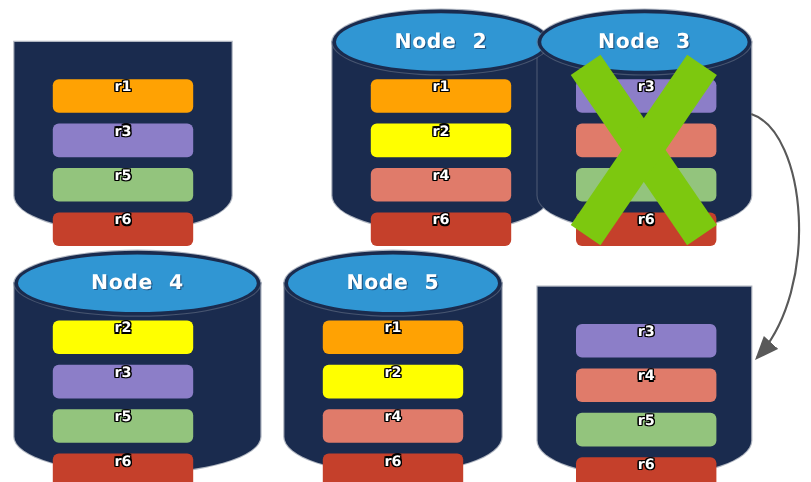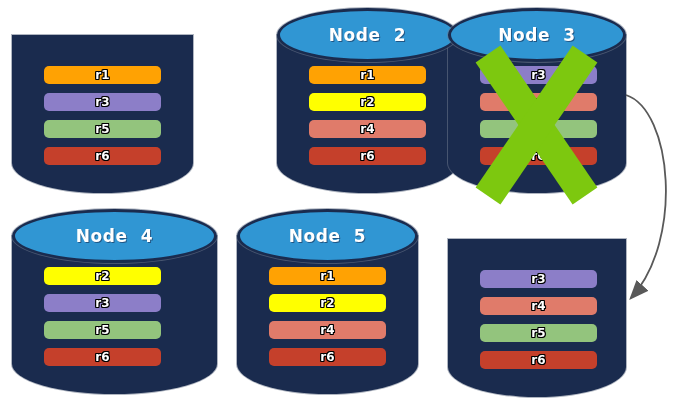--- a/index.html
+++ b/index.html
@@ -61,25 +61,25 @@
     white-space: nowrap;
   }
   .replica-list {
     position: absolute;
     left: 32px;
     top: 58px;
     width: 117px;
     z-index: 2;
   }
   .replica-bar {
-    height: 18px;
+    height: 28px;
     border-radius: 5px;
     margin-bottom: 9px;
     display: flex;
-    align-items: center;
+    align-items: flex-start;
     justify-content: center;
   }
   .replica-bar .replica-label {
     font-size: 12px;
     font-weight: bold;
     line-height: 1;
     color: var(--replica-text);
     text-shadow:
       -1px 0 0 var(--replica-outline), 1px 0 0 var(--replica-outline),
       0 -1px 0 var(--replica-outline), 0 1px 0 var(--replica-outline),

